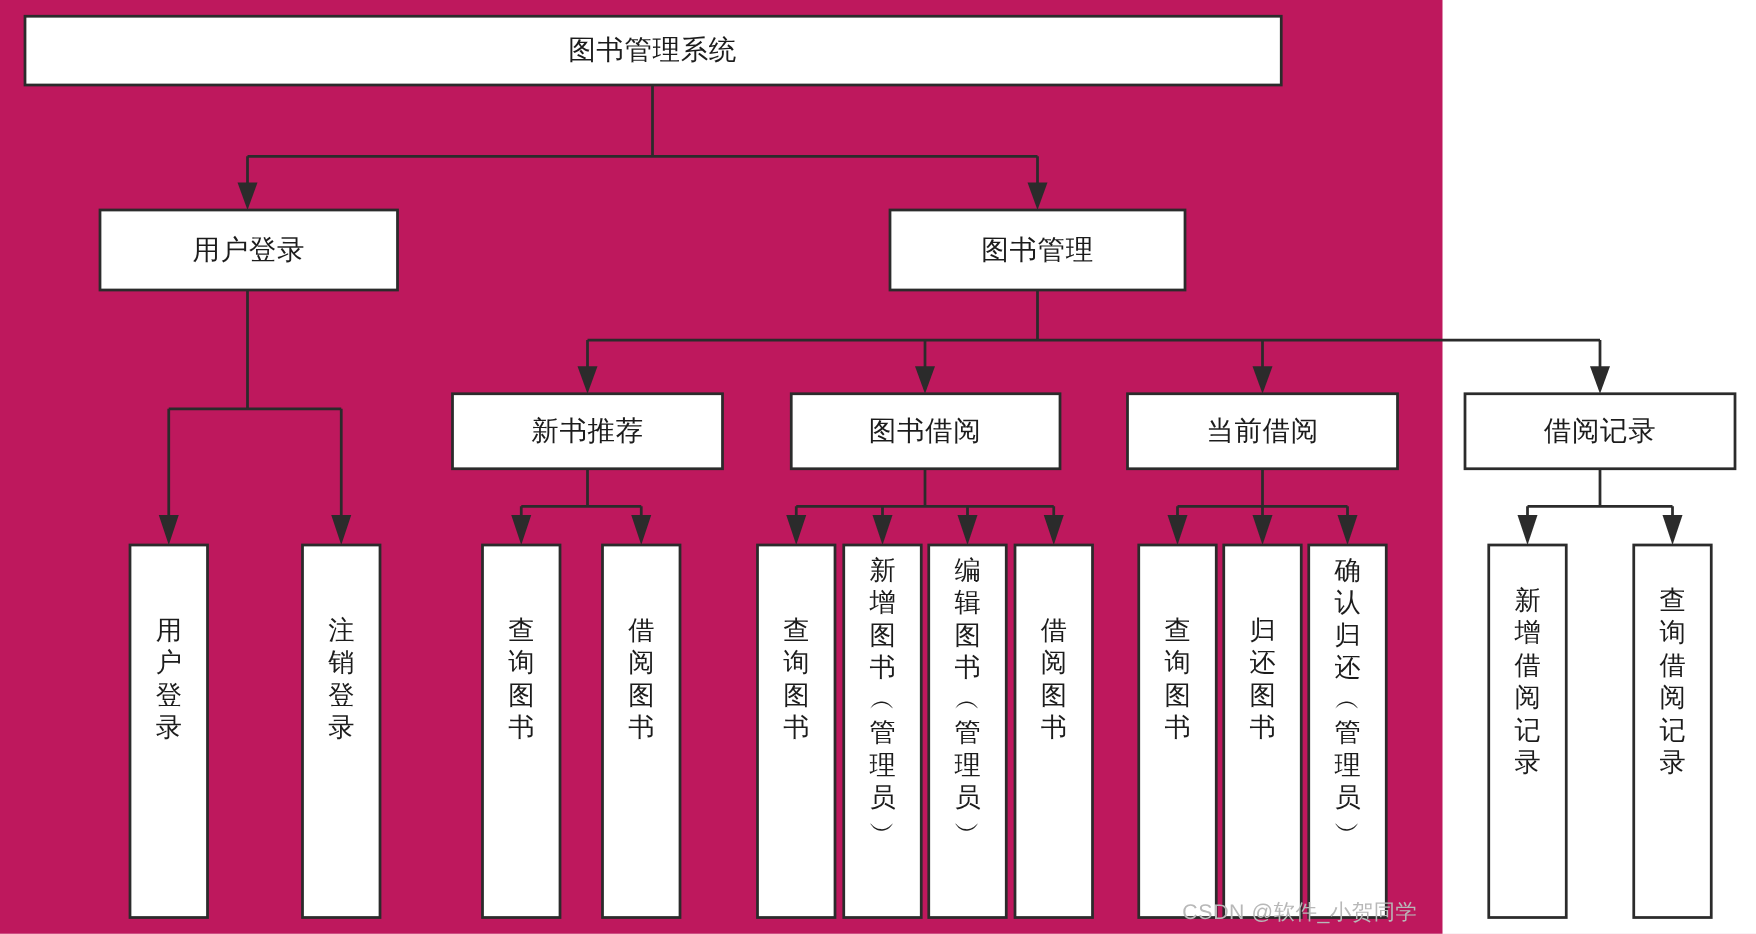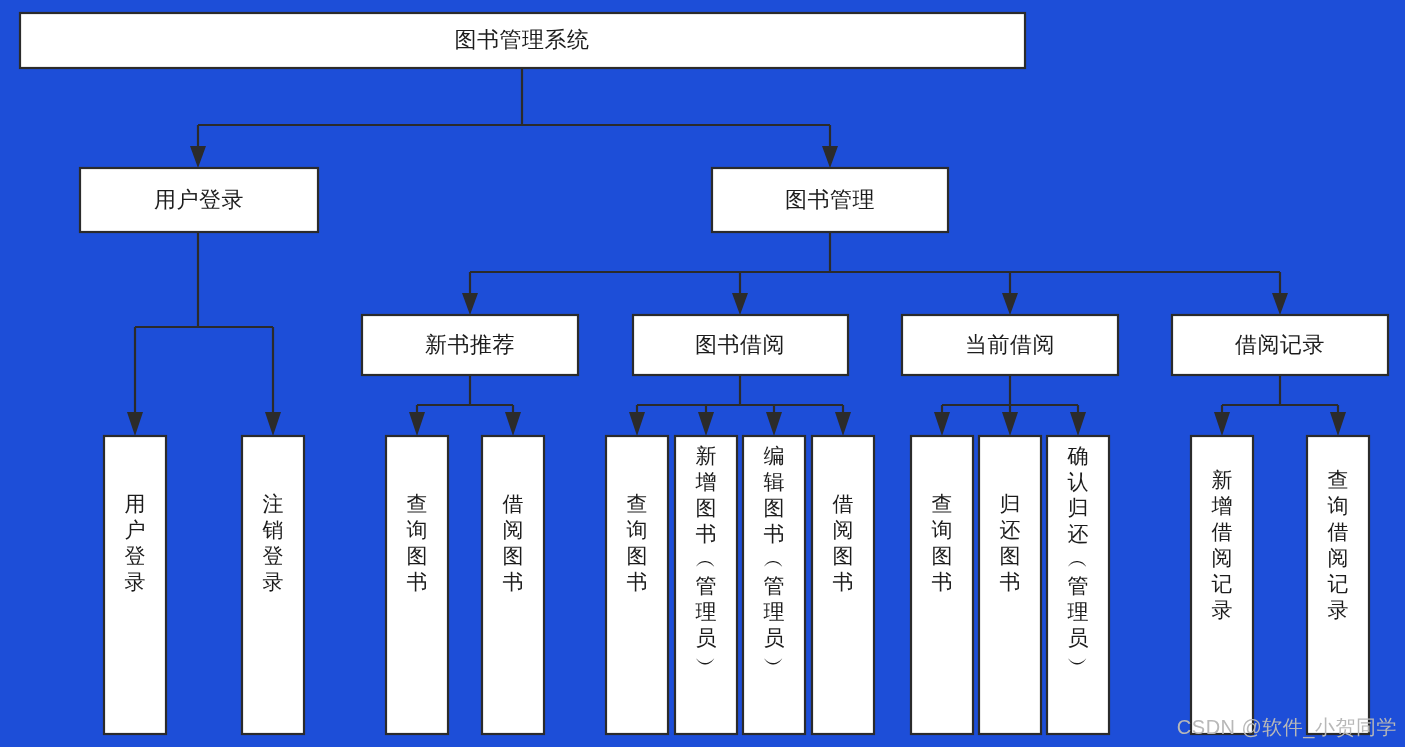--- a/index.html
+++ b/index.html
@@ -8,23 +8,23 @@
     background: #ffffff;
   }
   body {
     width: 1405px;
     height: 747px;
     font-family: "Liberation Sans", "DejaVu Sans", sans-serif;
     overflow: hidden;
   }
   #diagram-root {
     position: relative;
-    width: 1405px;
+    width: 1154px;
     height: 747px;
-    background: #1d4ed8;
+    background: #be185d;
   }
   svg.flow {
     position: absolute;
     left: 0;
     top: 0;
     width: 1405px;
     height: 747px;
     display: block;
   }
   .node-box {
@@ -52,24 +52,24 @@
     stroke-width: 2.2;
     fill: none;
     stroke-linecap: butt;
   }
   .arrow-head {
     fill: #2b2b2b;
     stroke: none;
   }
   .watermark {
     position: absolute;
-    right: 8px;
+    right: 20px;
     bottom: 6px;
     font-family: "Liberation Sans", "DejaVu Sans", sans-serif;
-    font-size: 20px;
+    font-size: 17px;
     color: #b8b8b8;
     letter-spacing: 0.5px;
     white-space: nowrap;
     pointer-events: none;
   }
 </style>
 </head>
 <body>
 
 <div id="diagram-root">

